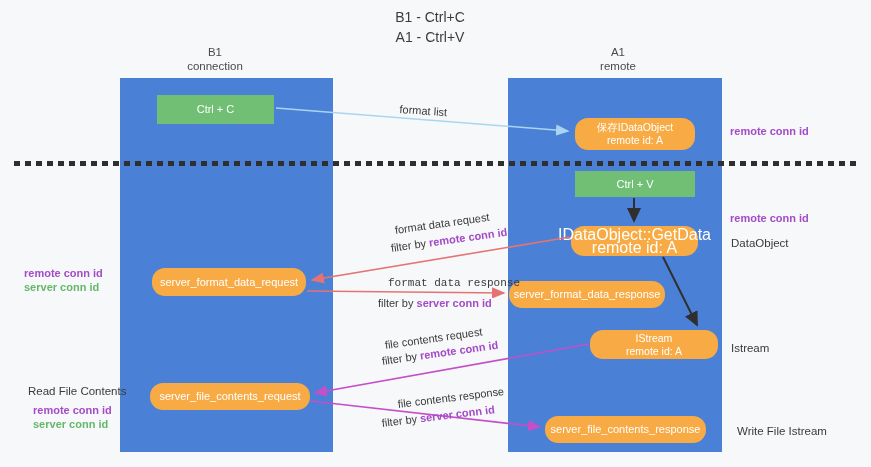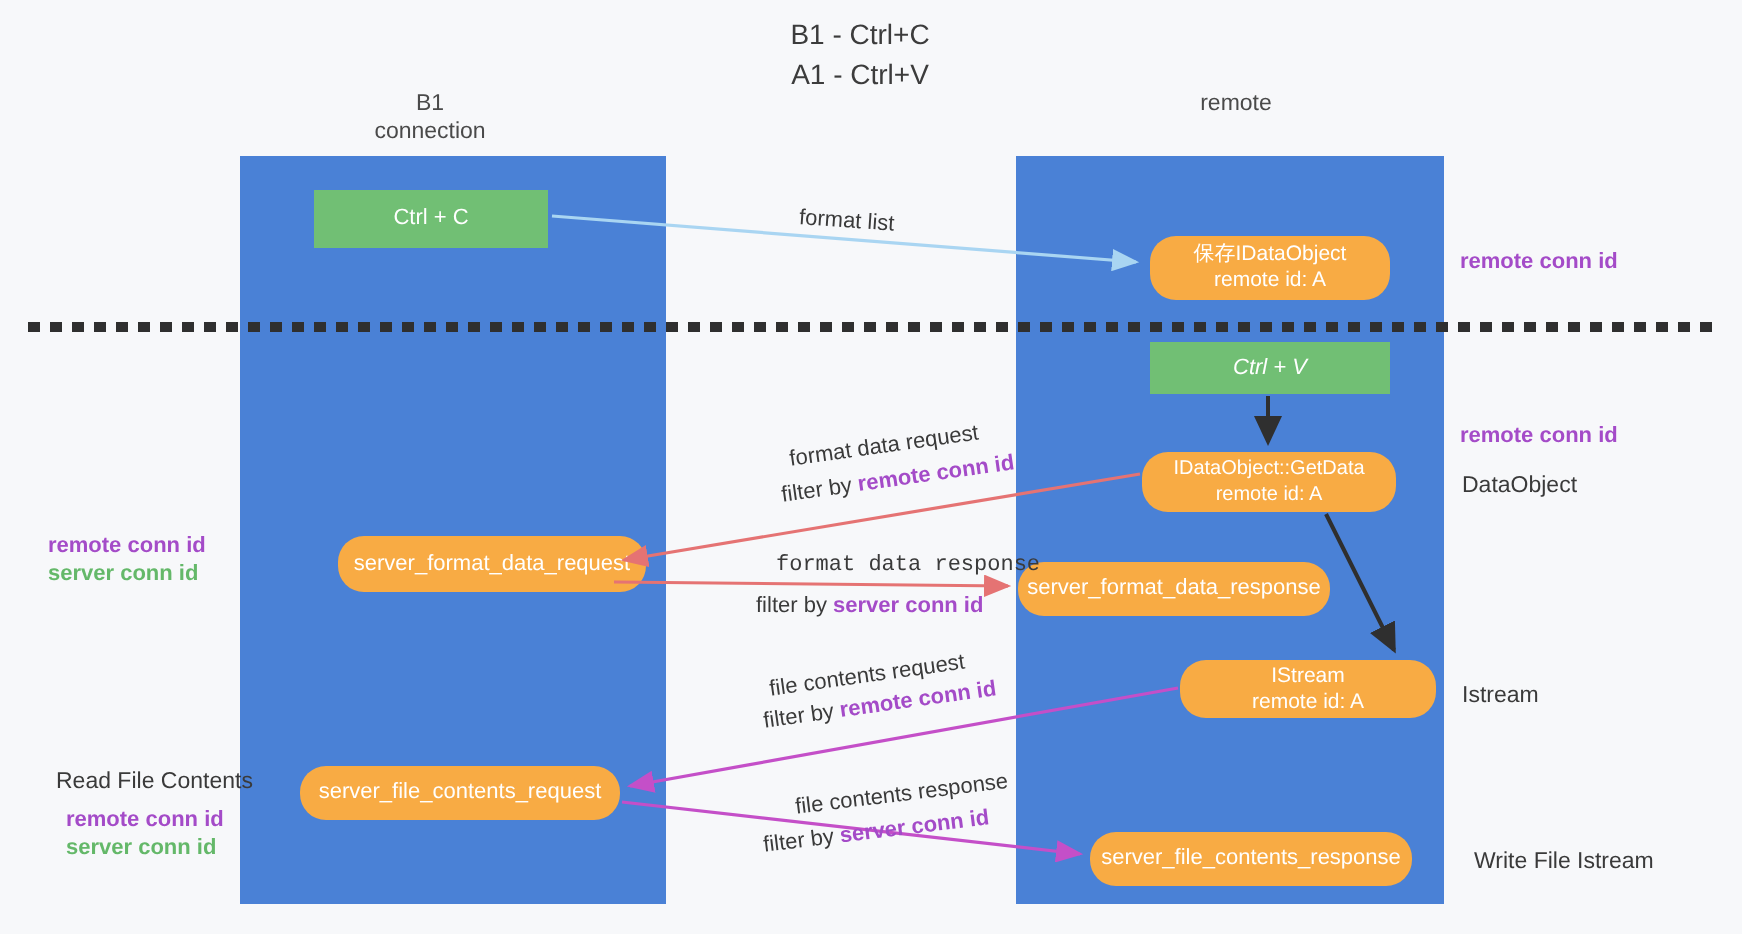--- a/index.html
+++ b/index.html
@@ -42,43 +42,44 @@
   <div class="title">
     <div>B1 - Ctrl+C</div>
     <div>A1 - Ctrl+V</div>
   </div>
 
   <div class="col-header" style="left:155px;top:45px;">
     <div>B1</div>
     <div>connection</div>
   </div>
   <div class="col-header" style="left:558px;top:45px;">
+    <div>A1</div>
     <div>remote</div>
   </div>
 
   <div class="column" style="left:120px;width:213px;"></div>
   <div class="column" style="left:508px;width:214px;"></div>
 
   <div class="dashline"></div>
 
   <div class="node green" style="left:157px;top:95px;width:117px;height:29px;">
     <span>Ctrl + C</span>
   </div>
   <div class="node orange" style="left:575px;top:118px;width:120px;height:32px;font-size:10.5px;">
     <span>保存IDataObject</span>
     <span>remote id: A</span>
   </div>
-  <div class="node green" style="left:575px;top:171px;width:120px;height:26px;font-style:italic;">
+  <div class="node green" style="left:575px;top:171px;width:120px;height:26px;">
     <span>Ctrl + V</span>
   </div>
-  <div class="node orange" style="left:571px;top:226px;width:127px;height:30px;font-size:10px;">
+  <div class="node orange" style="left:571px;top:226px;width:127px;height:30px;font-size:16px;">
     <span>IDataObject::GetData</span>
     <span>remote id: A</span>
   </div>
-  <div class="node orange" style="left:152px;top:268px;width:154px;height:28px;margin-left:17px;">
+  <div class="node orange" style="left:152px;top:268px;width:154px;height:28px;">
     <span>server_format_data_request</span>
   </div>
   <div class="node orange" style="left:509px;top:281px;width:156px;height:27px;">
     <span>server_format_data_response</span>
   </div>
   <div class="node orange" style="left:590px;top:330px;width:128px;height:29px;font-size:10.5px;">
     <span>IStream</span>
     <span>remote id: A</span>
   </div>
   <div class="node orange" style="left:545px;top:416px;width:161px;height:27px;">

